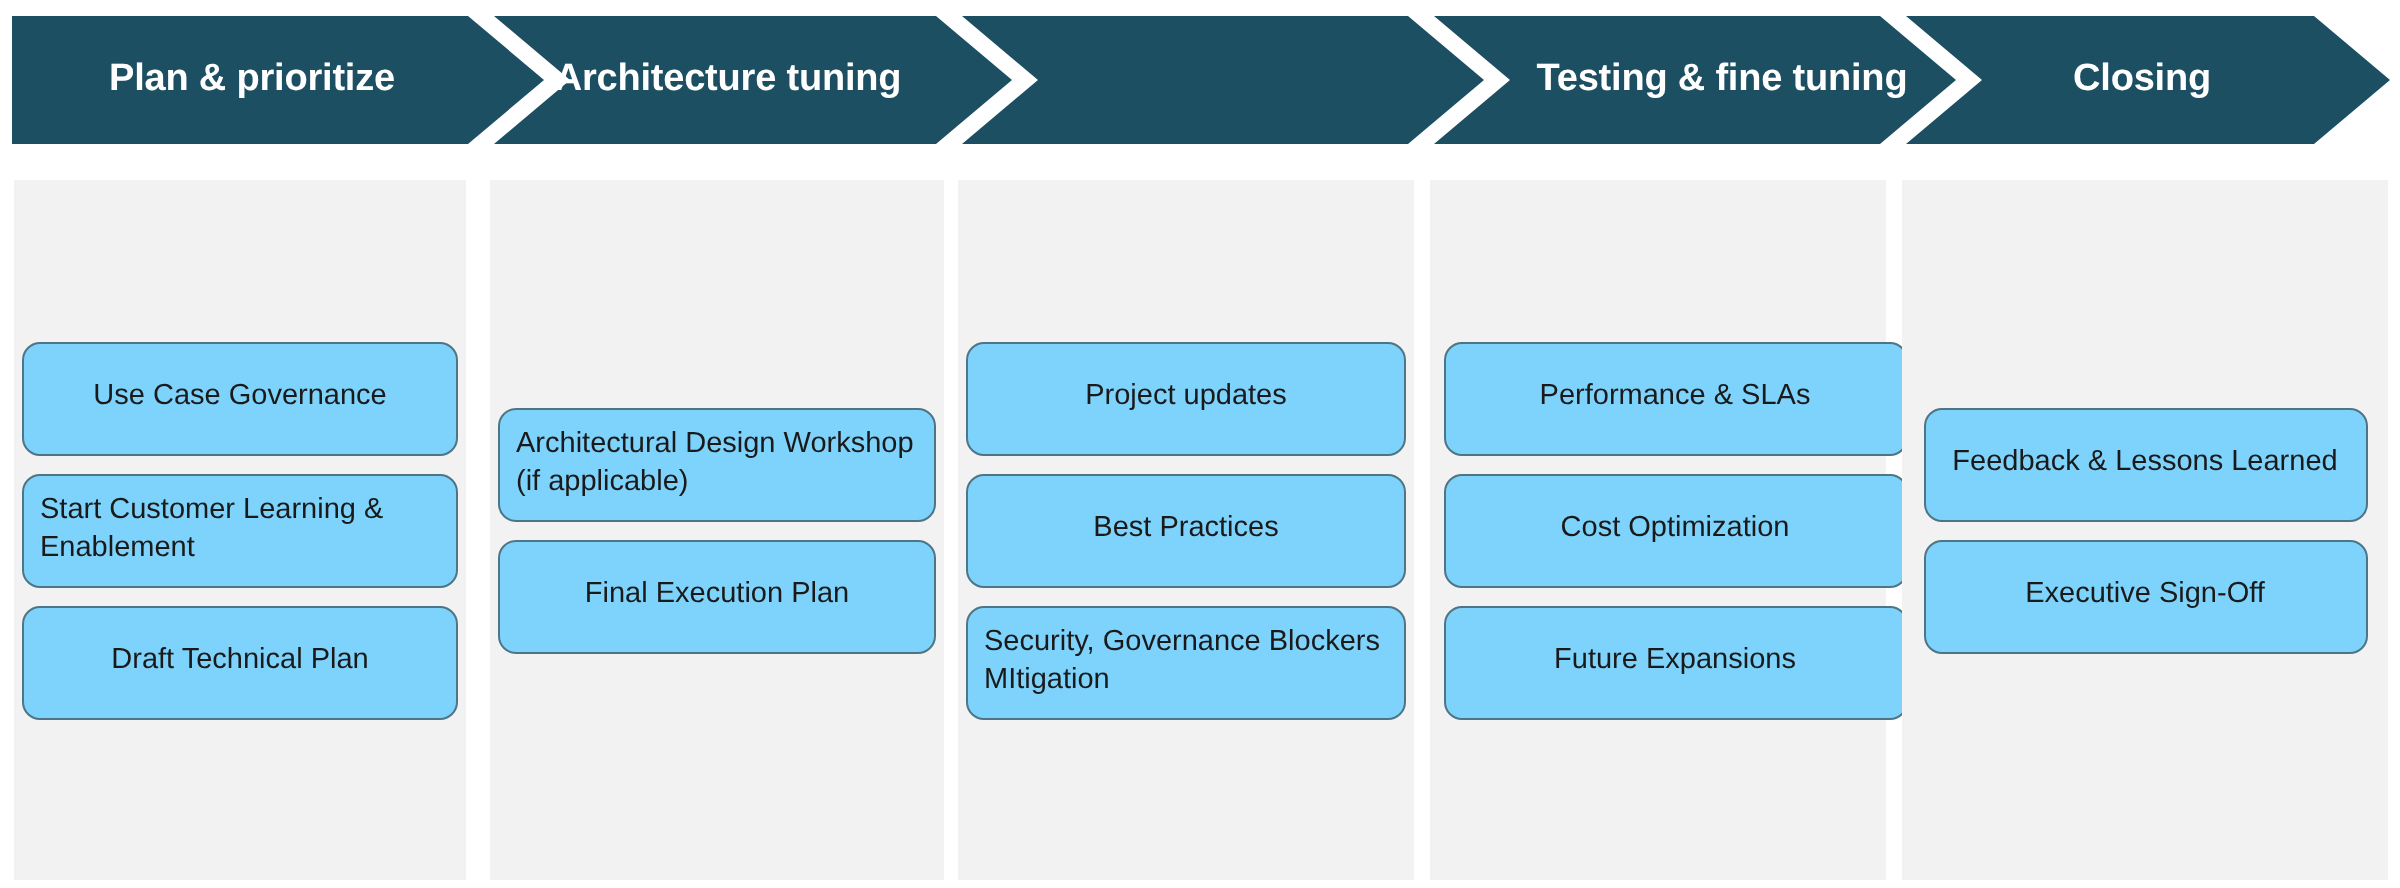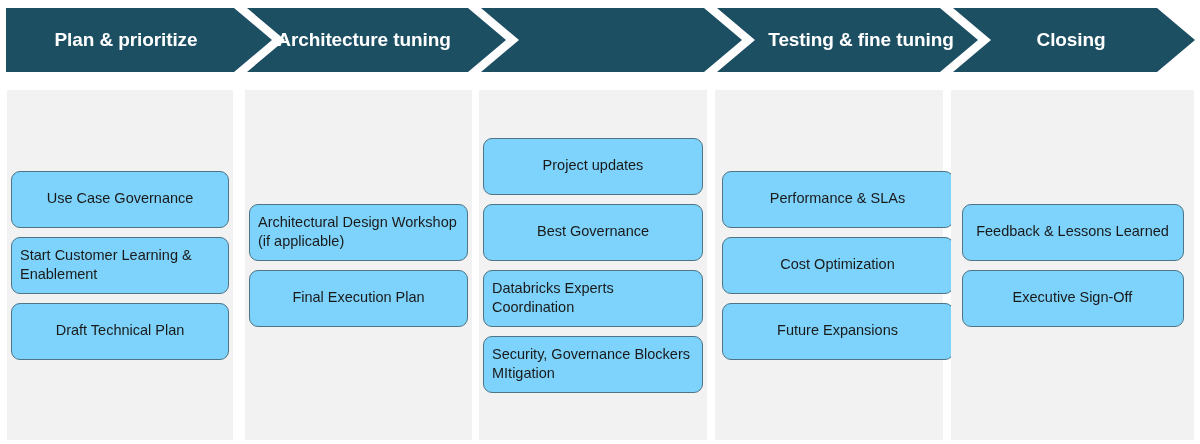--- a/index.html
+++ b/index.html
@@ -142,22 +142,21 @@
   <div class="column-panel col-1">
     <div class="card-stack">
       <div class="task-card">Architectural Design Workshop (if applicable)</div>
       <div class="task-card">Final Execution Plan</div>
     </div>
   </div>
 
   <div class="column-panel col-2">
     <div class="card-stack">
       <div class="task-card">Project updates</div>
-      <div class="task-card">Best Governance</div>
-      <div class="task-card">Databricks Experts Coordination</div>
+      <div class="task-card">Best Practices</div>
       <div class="task-card">Security, Governance Blockers MItigation</div>
     </div>
   </div>
 
   <div class="column-panel col-3">
     <div class="card-stack">
       <div class="task-card">Performance &amp; SLAs</div>
       <div class="task-card">Cost Optimization</div>
       <div class="task-card">Future Expansions</div>
     </div>

